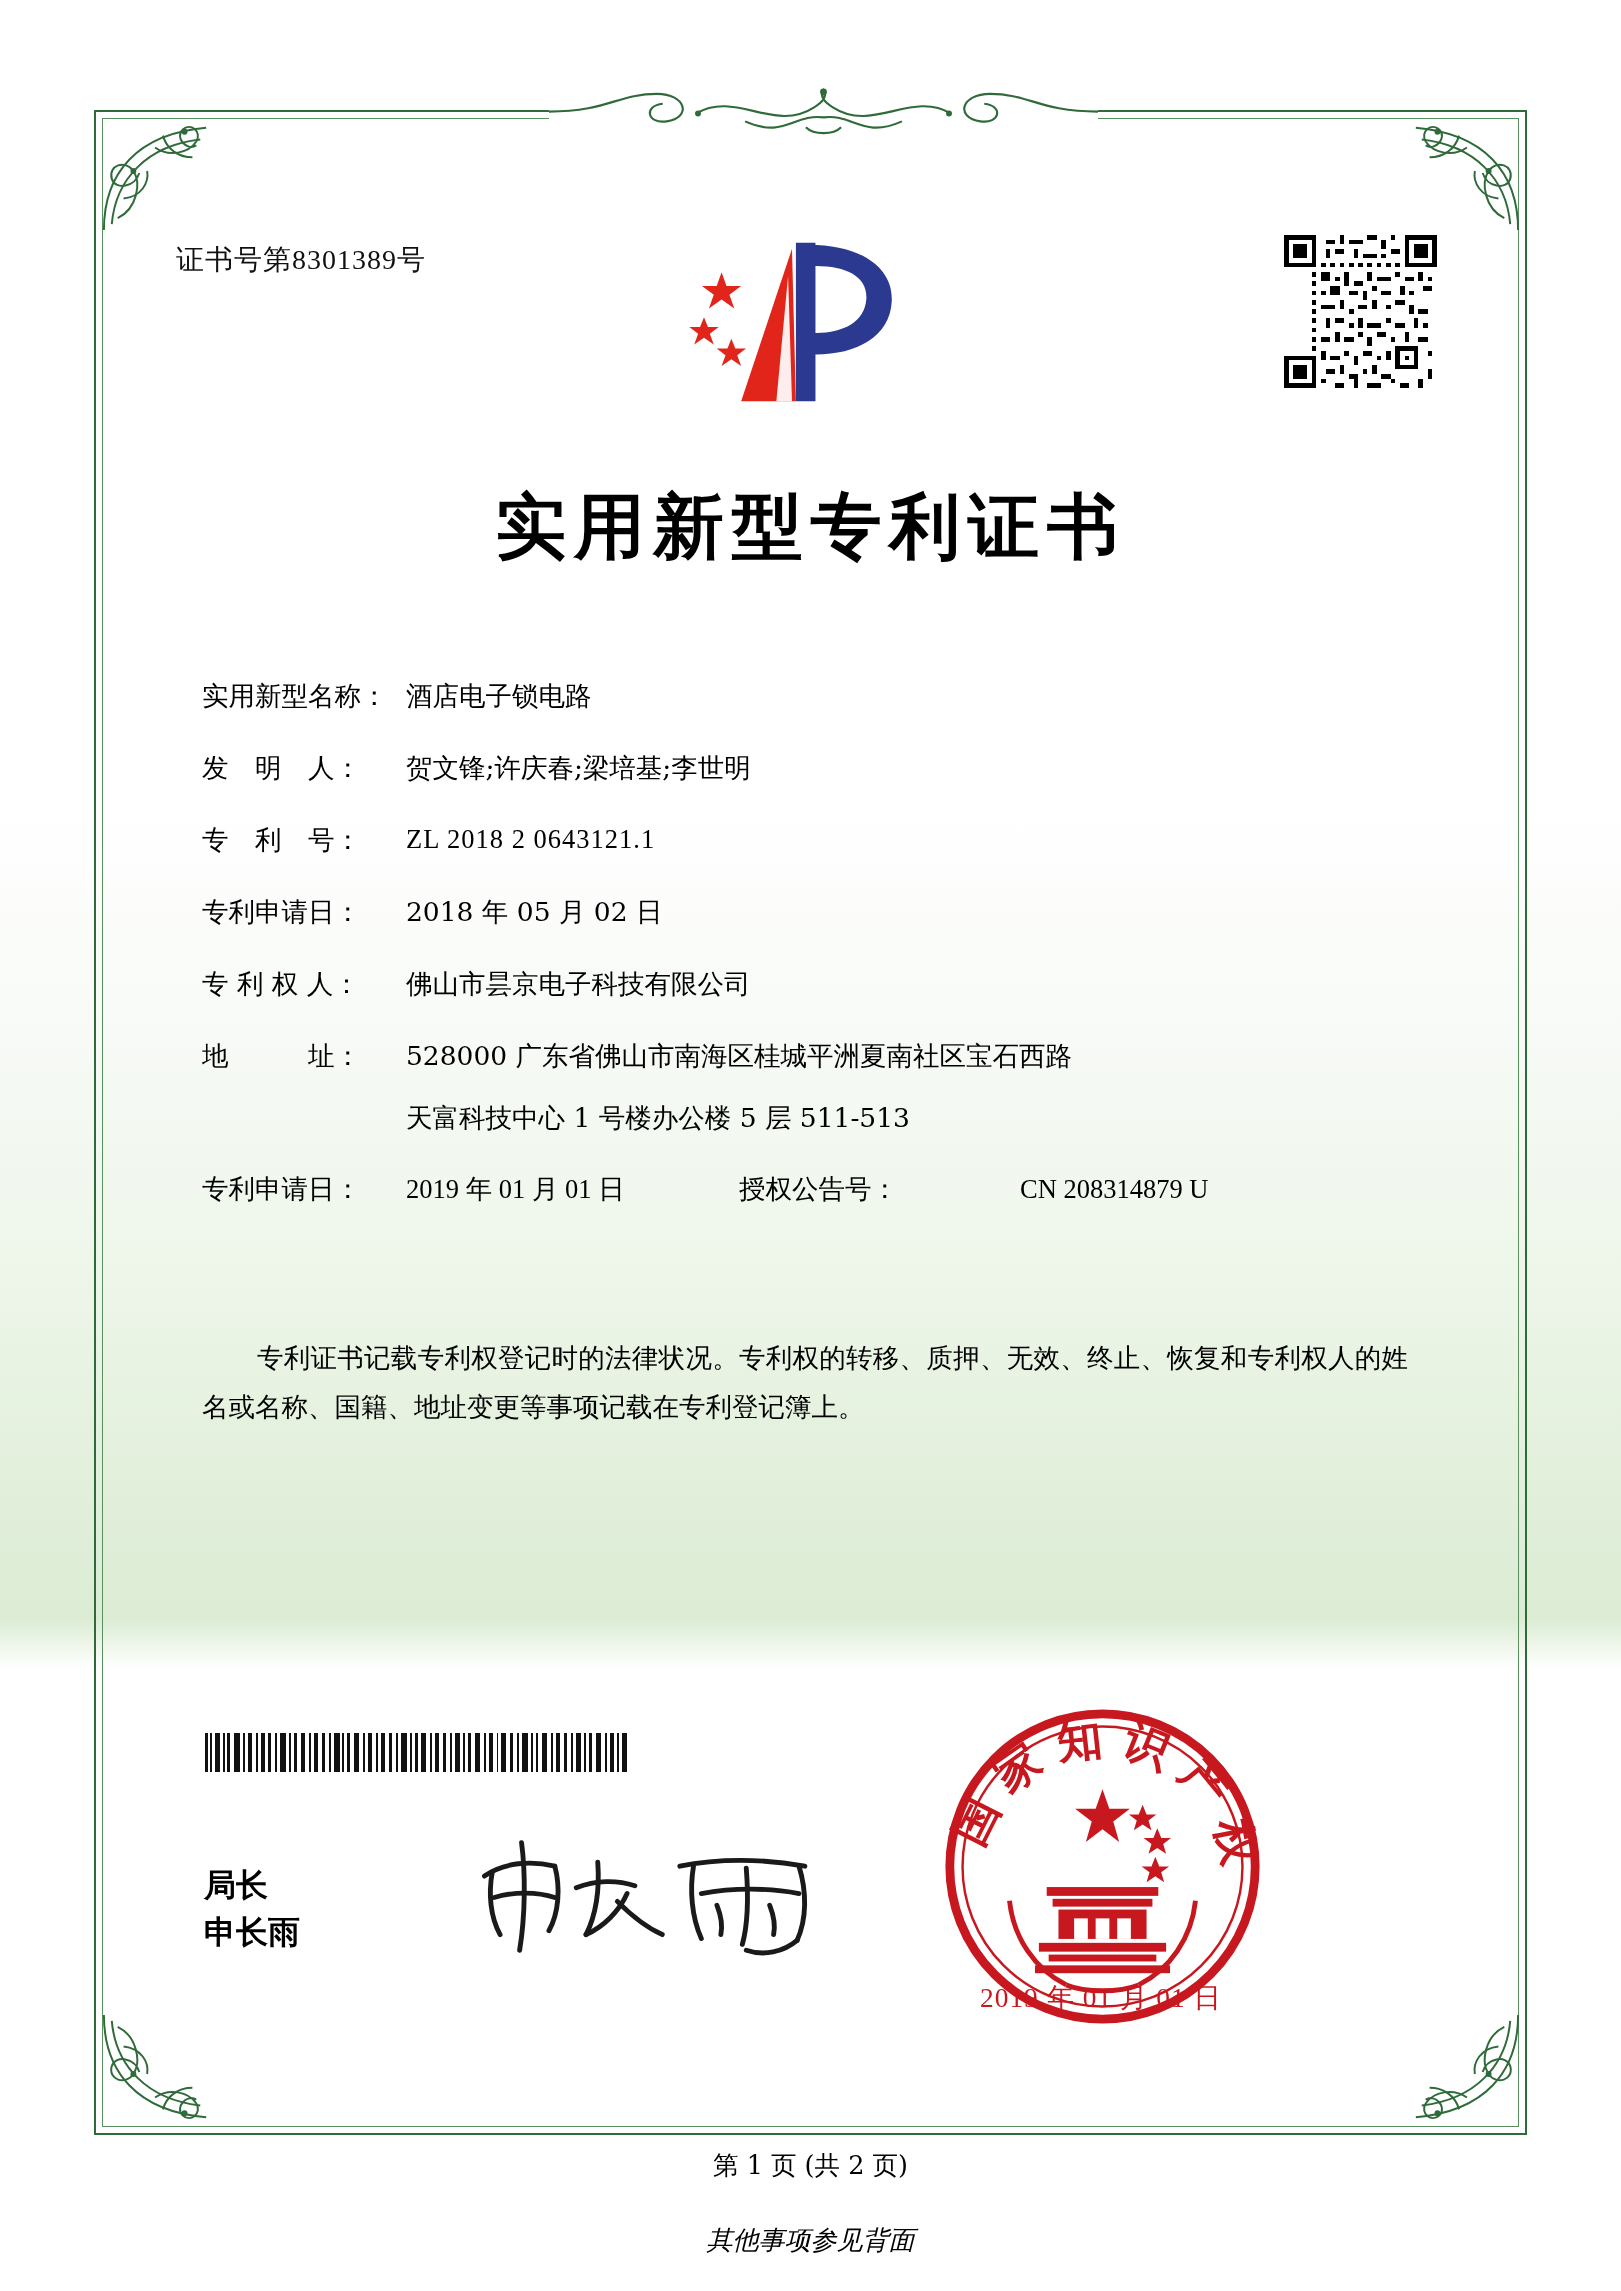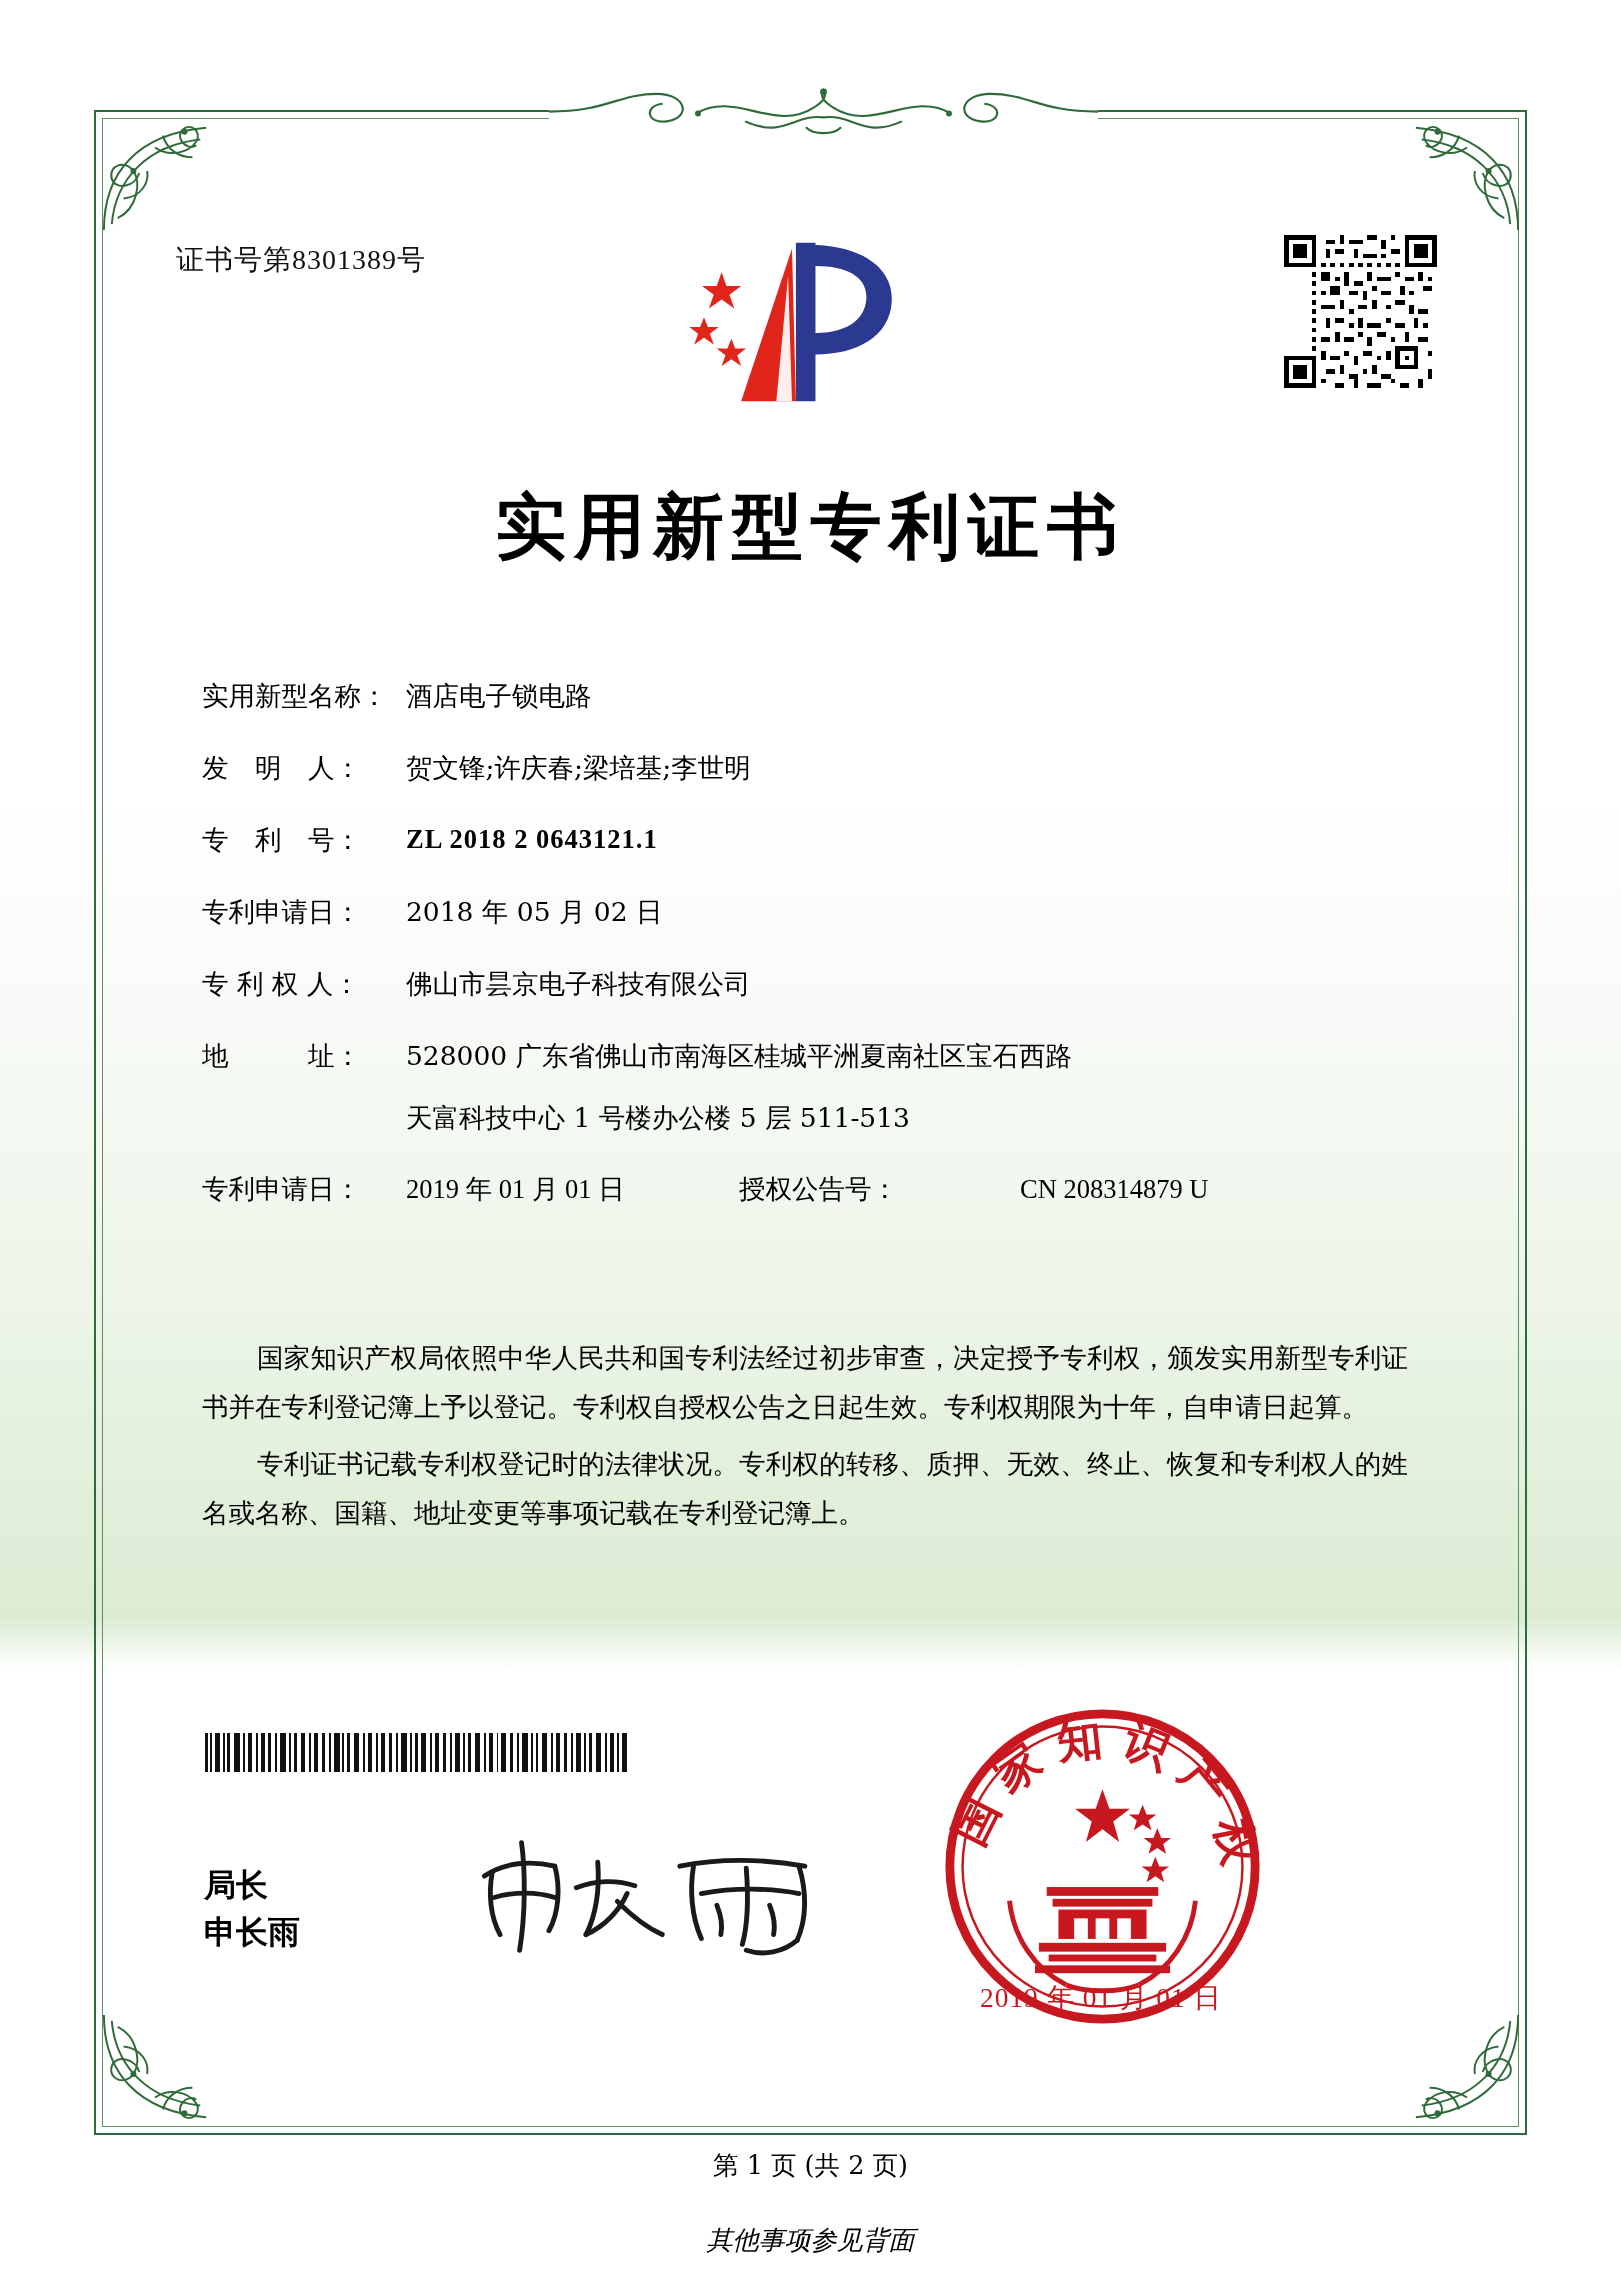--- a/index.html
+++ b/index.html
@@ -140,21 +140,20 @@
     white-space: pre;
     font-family: "DejaVu Serif", "Liberation Serif", serif;
   }
   .field-value {
     flex: 1;
     font-family: "DejaVu Serif", "Liberation Serif", serif;
   }
   .field-value.latin {
     font-family: "Liberation Serif", "DejaVu Serif", serif;
     letter-spacing: 1px;
-    font-weight: bold;
   }
   .field-value .line2 {
     display: block;
     margin-top: 23px;
   }
   
   .grant-row {
     display: flex;
     align-items: baseline;
     font-size: 26.5px;
@@ -533,21 +532,20 @@
     <div class="grant-row">
       <div class="gl">专利申请日：</div>
       <div class="gv">2019 年 01 月 01 日</div>
       <div class="gl2">授权公告号：</div>
       <div class="gv2">CN 208314879 U</div>
     </div>
 
   </div>
 
   <div class="paras">
-    <p>国家知识产权局依照中华人民共和国专利法经过初步审查，决定授予专利权，颁发实用新型专利证书并在专利登记簿上予以登记。专利权自授权公告之日起生效。专利权期限为十年，自申请日起算。</p>
     <p>专利证书记载专利权登记时的法律状况。专利权的转移、质押、无效、终止、恢复和专利权人的姓名或名称、国籍、地址变更等事项记载在专利登记簿上。</p>
   </div>
 
   <div class="barcode">
     <svg width="431" height="39" viewBox="0 0 440 40" shape-rendering="crispEdges">
       <rect width="440" height="40" fill="#ffffff" opacity="0"></rect>
       <g fill="#111111">
         <rect x="0" y="0" width="3" height="40"></rect>
           <rect x="5" y="0" width="2" height="40"></rect>
         <rect x="10" y="0" width="5" height="40"></rect>

